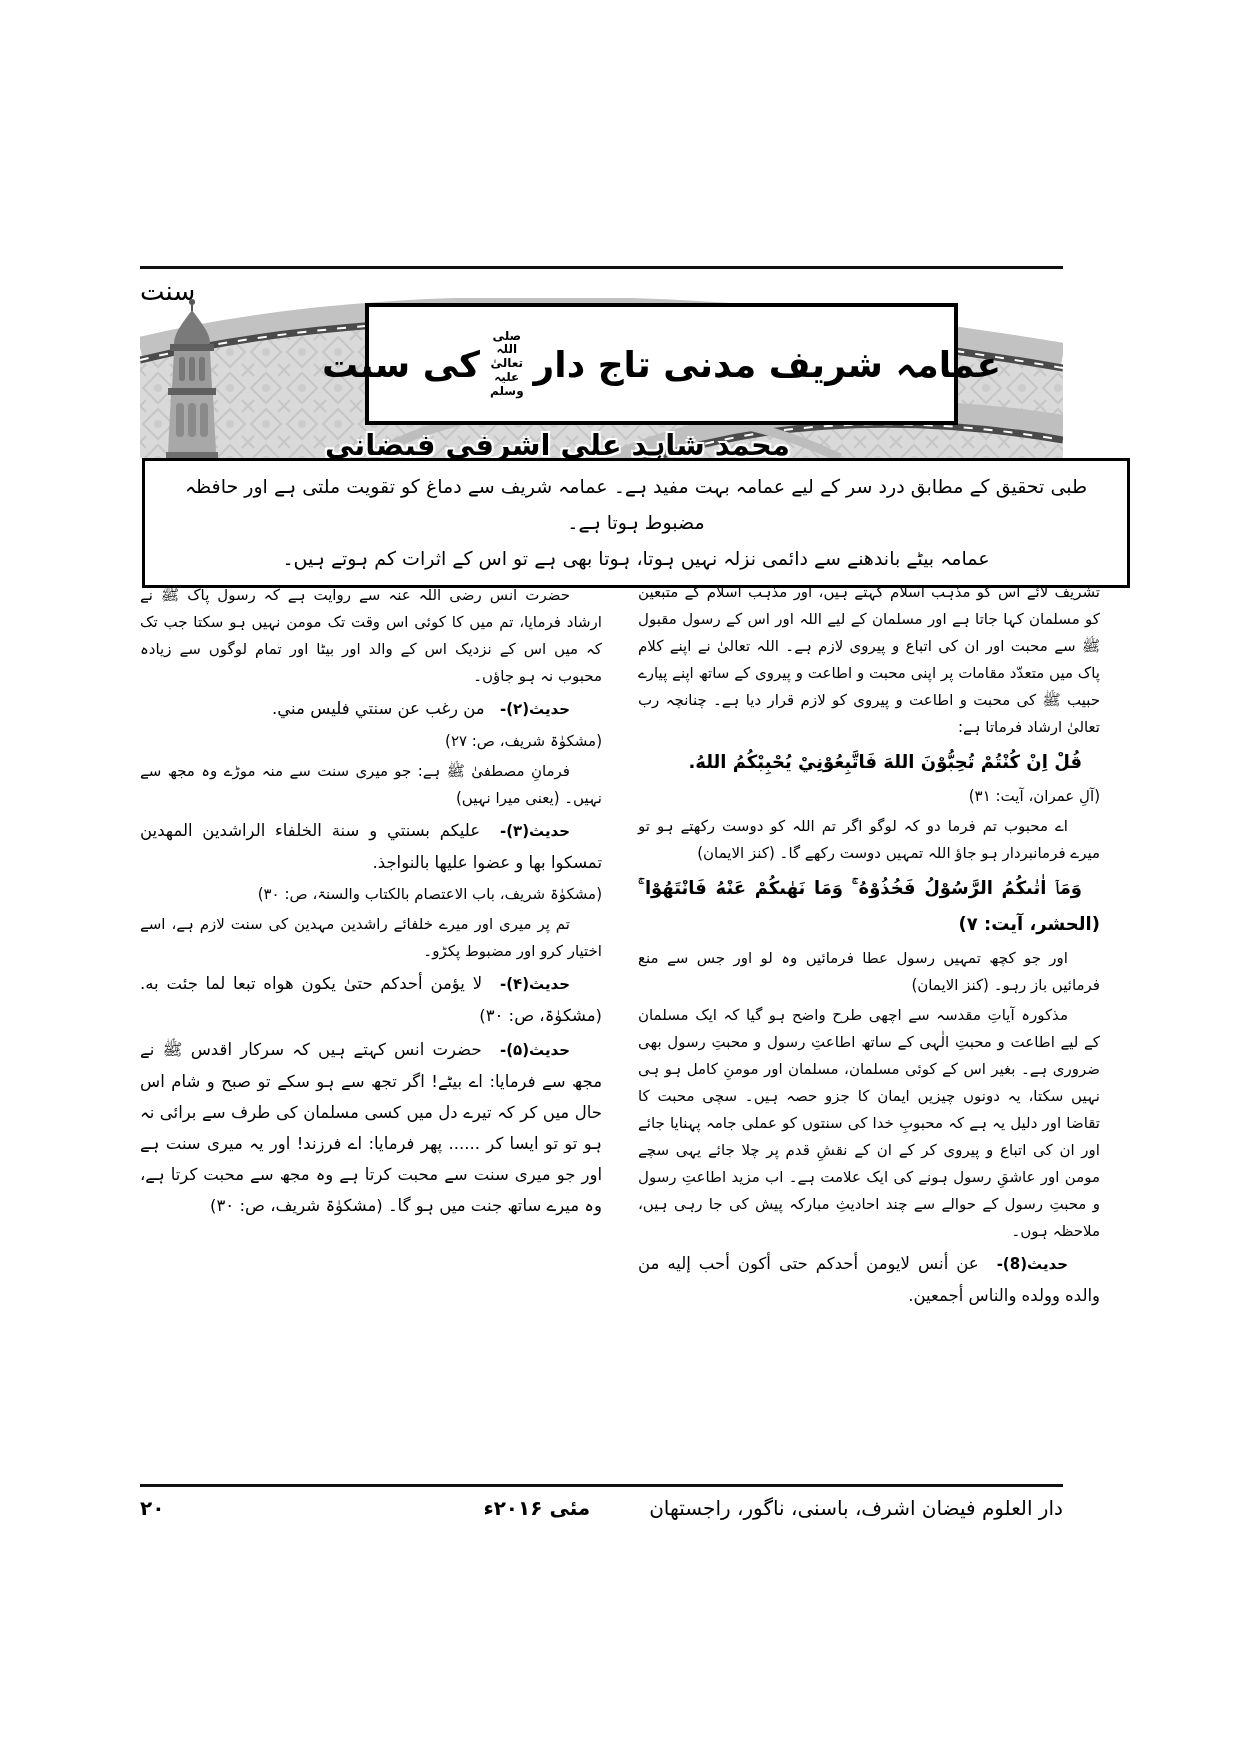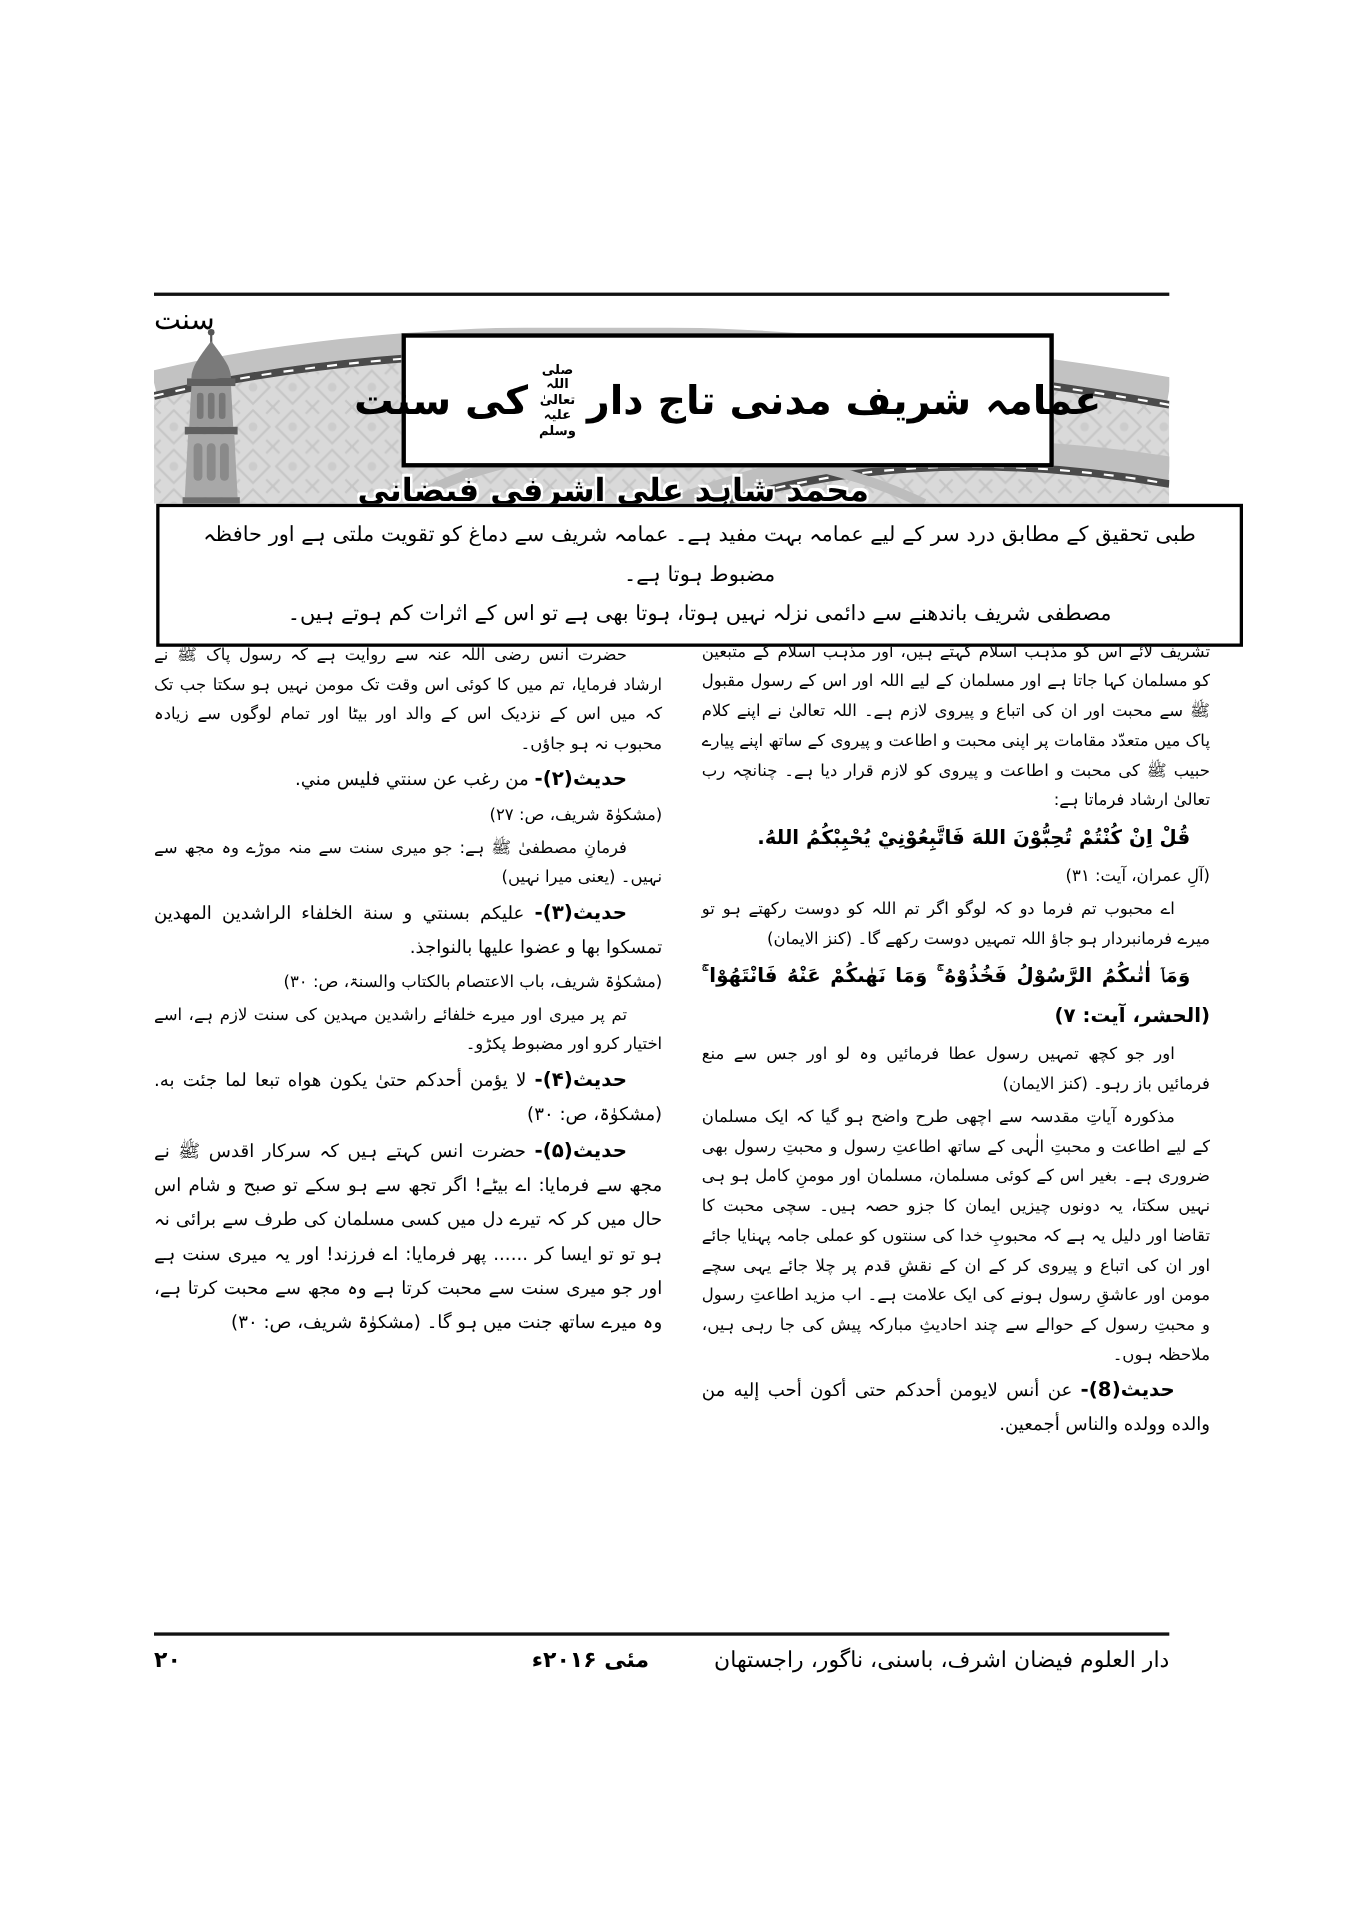--- a/index.html
+++ b/index.html
@@ -39,21 +39,21 @@
   #columns{
     left:140px;top:552px;width:960px;height:925px;overflow:hidden;
     direction:rtl;display:flex;gap:36px;
   }
   .col{width:462px;direction:rtl;}
   .col p{margin:0 0 3px;text-align:justify;}
   .body{font-size:15px;line-height:27px;text-indent:32px;}
   .ref{font-size:15px;line-height:27px;text-align:left;text-indent:0;}
   .arabic{font-size:18px;line-height:36px;text-indent:18px;font-weight:bold;}
   .hadith{font-size:16.5px;line-height:31px;text-indent:32px;}
-  .hlabel{font-weight:bold;font-size:18px;}
+  .hlabel{font-weight:bold;font-size:15px;margin-left:10px;}
   
   #footer-rule{left:140px;top:1484px;width:923px;height:3px;background:#111;}
   #footer{
     left:140px;top:1496px;width:923px;direction:rtl;display:flex;
     justify-content:space-between;align-items:baseline;font-size:20px;
   }
   #footer .fright{font-size:20px;}
   #footer .fdate{font-size:20px;font-weight:bold;margin-left:260px;}
   #footer .fpage{font-size:20px;font-weight:bold;}
 </style>
@@ -103,21 +103,21 @@
 <div class="abs" id="title-box">
   <span class="tpart">عمامہ شریف مدنی تاج دار</span>
   <span class="honorific">صلی اللہ تعالیٰ علیہ وسلم</span>
   <span class="tpart">کی سنت</span>
 </div>
 
 <div class="abs" id="author">محمد شاہد علی اشرفی فیضانی</div>
 
 <div class="abs" id="intro-box">
   <div>طبی تحقیق کے مطابق درد سر کے لیے عمامہ بہت مفید ہے۔ عمامہ شریف سے دماغ کو تقویت ملتی ہے اور حافظہ مضبوط ہوتا ہے۔</div>
-  <div>مصطفی شریف باندھنے سے دائمی نزلہ نہیں ہوتا، ہوتا بھی ہے تو اس کے اثرات کم ہوتے ہیں۔</div>
+  <div>عمامہ بیٹے باندھنے سے دائمی نزلہ نہیں ہوتا، ہوتا بھی ہے تو اس کے اثرات کم ہوتے ہیں۔</div>
 </div>
 
 <div class="abs" id="columns">
 
   <div class="col">
     <p class="body">مصطفیٰ جانِ رحمت ﷺ اللہ کی طرف سے جو دین و مذہب لے کر تشریف لائے اس کو مذہب اسلام کہتے ہیں، اور مذہب اسلام کے متبعین کو مسلمان کہا جاتا ہے اور مسلمان کے لیے اللہ اور اس کے رسول مقبول ﷺ سے محبت اور ان کی اتباع و پیروی لازم ہے۔ اللہ تعالیٰ نے اپنے کلام پاک میں متعدّد مقامات پر اپنی محبت و اطاعت و پیروی کے ساتھ اپنے پیارے حبیب ﷺ کی محبت و اطاعت و پیروی کو لازم قرار دیا ہے۔ چنانچہ رب تعالیٰ ارشاد فرماتا ہے:</p>
     <p class="arabic">قُلْ اِنْ كُنْتُمْ تُحِبُّوْنَ اللهَ فَاتَّبِعُوْنِيْ يُحْبِبْكُمُ اللهُ.</p>
     <p class="ref">(آلِ عمران، آیت: ۳۱)</p>
     <p class="body">اے محبوب تم فرما دو کہ لوگو اگر تم اللہ کو دوست رکھتے ہو تو میرے فرمانبردار ہو جاؤ اللہ تمہیں دوست رکھے گا۔ (کنز الایمان)</p>
     <p class="arabic">وَمَاۤ اٰتٰىكُمُ الرَّسُوْلُ فَخُذُوْهُ ۚ وَمَا نَهٰىكُمْ عَنْهُ فَانْتَهُوْا ۚ (الحشر، آیت: ۷)</p>

